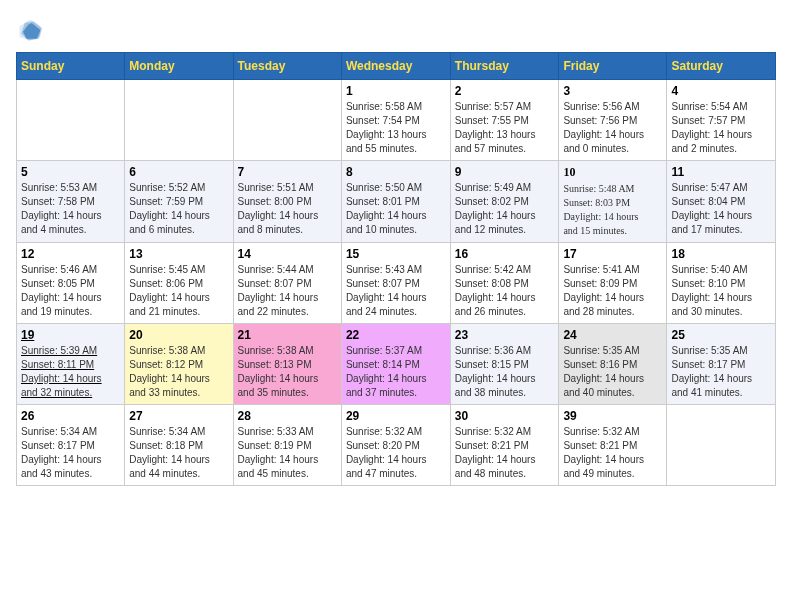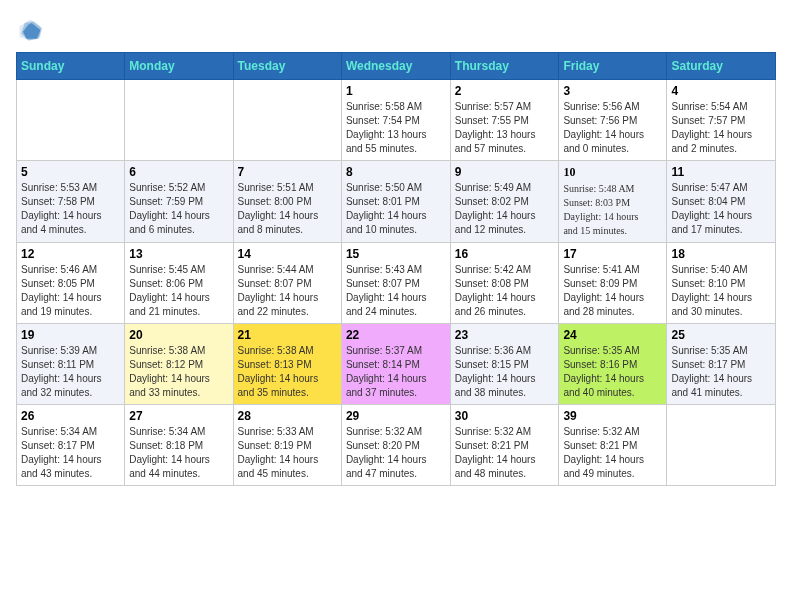--- a/index.html
+++ b/index.html
@@ -44,21 +44,21 @@
       font-size: 14px;
       color: #333;
     }
     .calendar {
       width: 100%;
       border-collapse: collapse;
       font-size: 11px;
     }
     .calendar th {
       background: #2a6bb5;
-      color: #5eead4;
+      color: #fde047;
       padding: 6px 4px;
       text-align: left;
       font-size: 12px;
       border: 1px solid #1a5aa0;
     }
     .calendar td {
       border: 1px solid #ccc;
       vertical-align: top;
       padding: 4px;
       min-height: 80px;
@@ -192,41 +192,41 @@
         <td>
           <span class="day-number">17</span>
           <div class="day-info">Sunrise: 5:41 AM<br>Sunset: 8:09 PM<br>Daylight: 14 hours<br>and 28 minutes.</div>
         </td>
         <td>
           <span class="day-number">18</span>
           <div class="day-info">Sunrise: 5:40 AM<br>Sunset: 8:10 PM<br>Daylight: 14 hours<br>and 30 minutes.</div>
         </td>
       </tr>
       <tr>
-        <td style="background: rgb(240, 244, 250);">
+        <td style="background: rgb(240, 244, 250); text-decoration: underline;">
           <span class="day-number">19</span>
           <div class="day-info">Sunrise: 5:39 AM<br>Sunset: 8:11 PM<br>Daylight: 14 hours<br>and 32 minutes.</div>
         </td>
         <td style="background: #fef9c3;">
           <span class="day-number">20</span>
           <div class="day-info">Sunrise: 5:38 AM<br>Sunset: 8:12 PM<br>Daylight: 14 hours<br>and 33 minutes.</div>
         </td>
-        <td style="background: #fde047;">
+        <td style="background: #f9a8d4;">
           <span class="day-number">21</span>
           <div class="day-info">Sunrise: 5:38 AM<br>Sunset: 8:13 PM<br>Daylight: 14 hours<br>and 35 minutes.</div>
         </td>
         <td style="background: #f0abfc;">
           <span class="day-number">22</span>
           <div class="day-info">Sunrise: 5:37 AM<br>Sunset: 8:14 PM<br>Daylight: 14 hours<br>and 37 minutes.</div>
         </td>
         <td style="background: rgb(240, 244, 250);">
           <span class="day-number">23</span>
           <div class="day-info">Sunrise: 5:36 AM<br>Sunset: 8:15 PM<br>Daylight: 14 hours<br>and 38 minutes.</div>
         </td>
-        <td style="background: #bef264;">
+        <td style="background: #e5e5e5;">
           <span class="day-number">24</span>
           <div class="day-info">Sunrise: 5:35 AM<br>Sunset: 8:16 PM<br>Daylight: 14 hours<br>and 40 minutes.</div>
         </td>
         <td style="background: rgb(240, 244, 250);">
           <span class="day-number">25</span>
           <div class="day-info">Sunrise: 5:35 AM<br>Sunset: 8:17 PM<br>Daylight: 14 hours<br>and 41 minutes.</div>
         </td>
       </tr>
       <tr>
         <td>

